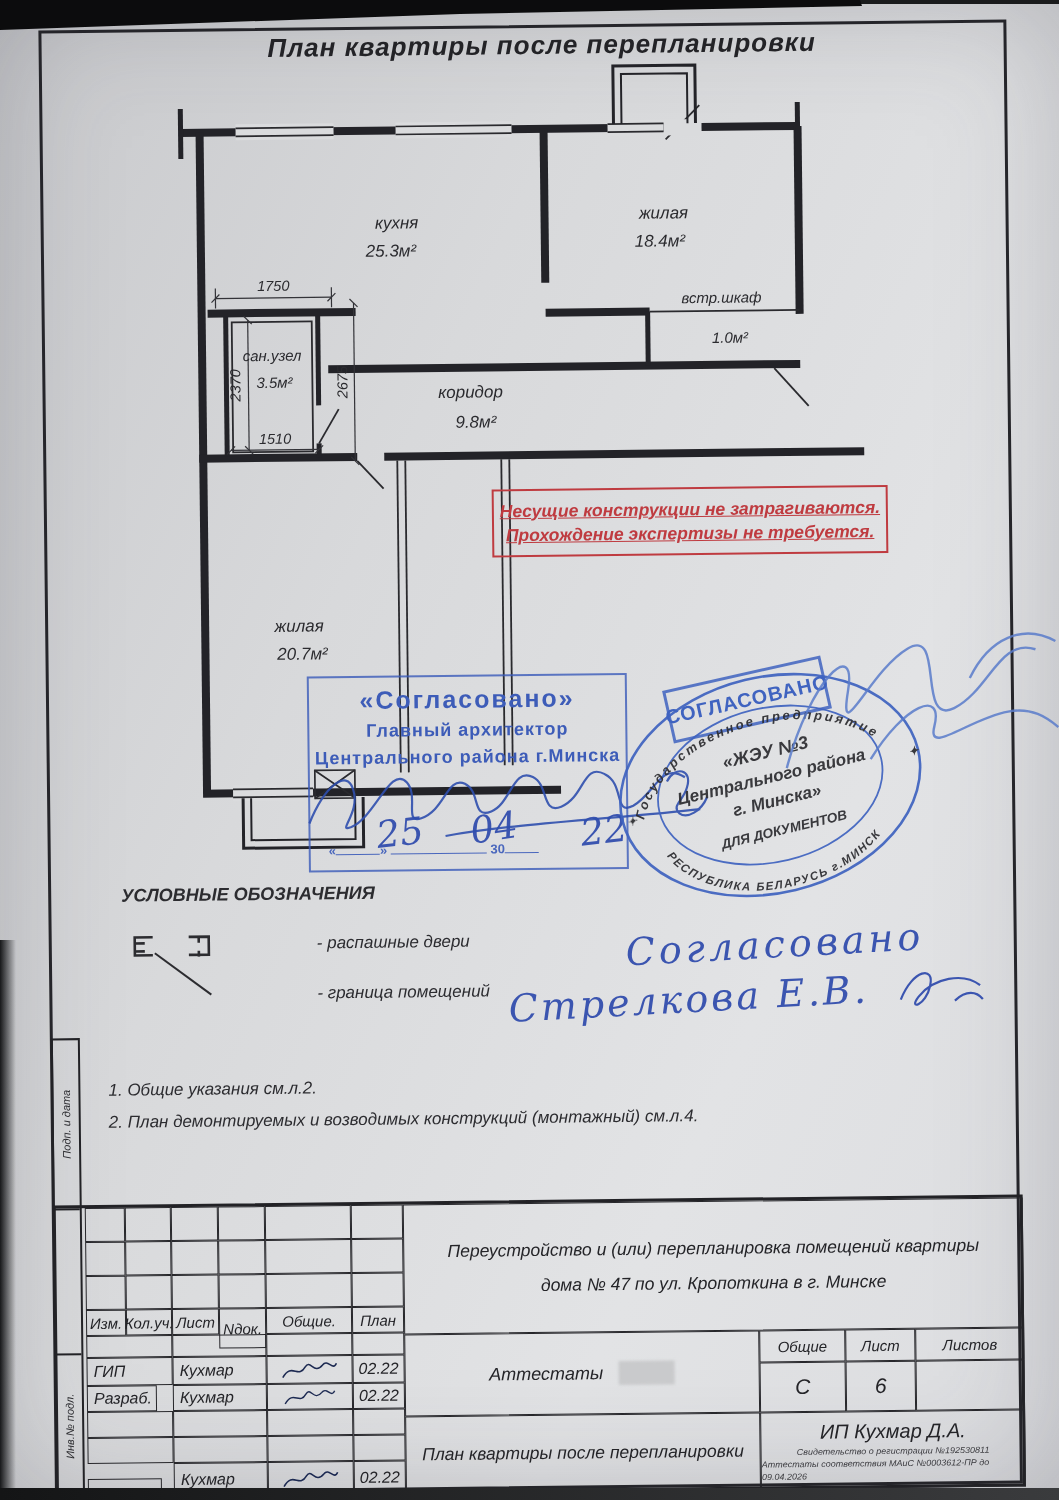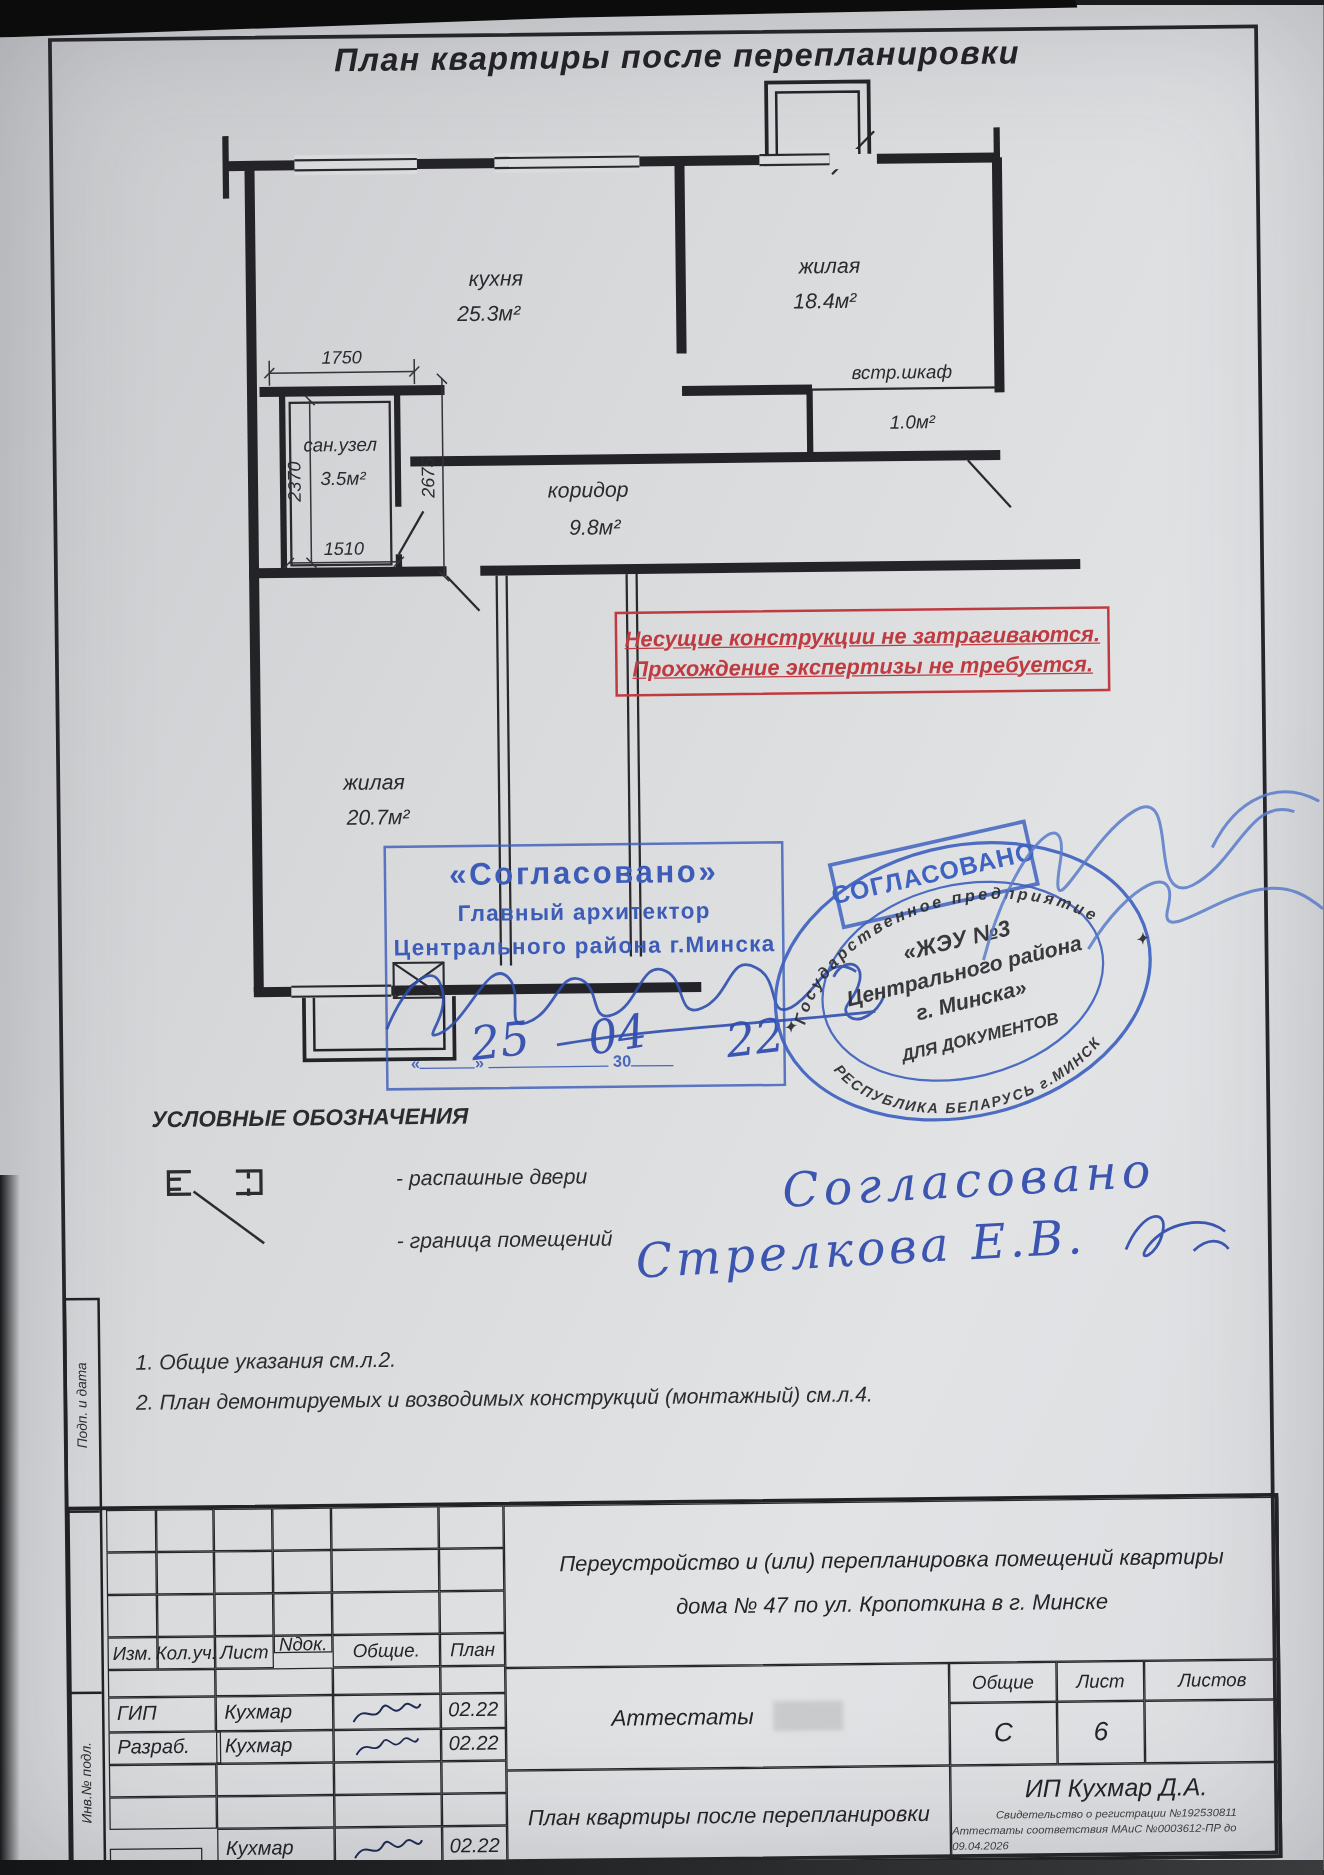--- a/index.html
+++ b/index.html
@@ -296,39 +296,39 @@
       <div class="tb-cell" style="left:29px;top:68px;width:40px;height:34px"></div>
       <div class="tb-cell" style="left:69px;top:68px;width:46px;height:34px"></div>
       <div class="tb-cell" style="left:115px;top:68px;width:47px;height:34px"></div>
       <div class="tb-cell" style="left:162px;top:68px;width:47px;height:34px"></div>
       <div class="tb-cell" style="left:209px;top:68px;width:86px;height:34px"></div>
       <div class="tb-cell" style="left:295px;top:68px;width:52px;height:34px"></div>
 
       <div class="tb-cell hdr" style="left:29px;top:102px;width:40px;height:26px">Изм.</div>
       <div class="tb-cell hdr" style="left:69px;top:102px;width:46px;height:26px">Кол.уч.</div>
       <div class="tb-cell hdr" style="left:115px;top:102px;width:47px;height:26px">Лист</div>
-      <div class="tb-cell hdr" style="left:162px;top:102px;width:47px;height:14px">Nдок.</div>
+      <div class="tb-cell hdr" style="left:162px;top:102px;width:47px;height:40px">Nдок.</div>
       <div class="tb-cell hdr" style="left:209px;top:102px;width:86px;height:26px">Общие.</div>
       <div class="tb-cell hdr" style="left:295px;top:102px;width:52px;height:26px">План</div>
 
       <div class="tb-cell" style="left:29px;top:128px;width:86px;height:22px"></div>
       <div class="tb-cell" style="left:115px;top:128px;width:94px;height:22px"></div>
       <div class="tb-cell" style="left:209px;top:128px;width:86px;height:22px"></div>
       <div class="tb-cell" style="left:295px;top:128px;width:52px;height:22px"></div>
 
       <div class="tb-cell val lft" style="left:29px;top:150px;width:86px;height:28px">ГИП</div>
       <div class="tb-cell val lft" style="left:115px;top:150px;width:94px;height:28px">Кухмар</div>
       <div class="tb-cell" style="left:209px;top:150px;width:86px;height:28px">
         <svg width="70" height="26" viewBox="0 0 70 30">
             <path d="M4,24 C14,6 22,26 30,12 C36,2 40,22 50,10 C56,2 62,18 66,8" stroke="#1d2a52" stroke-width="1.8" fill="none"></path>
           </svg>
       </div>
       <div class="tb-cell val" style="left:295px;top:150px;width:52px;height:28px">02.22</div>
 
-      <div class="tb-cell val lft" style="left:29px;top:178px;width:90px;height:26px">Разраб.</div>
+      <div class="tb-cell val lft" style="left:29px;top:178px;width:70px;height:26px">Разраб.</div>
       <div class="tb-cell val lft" style="left:115px;top:178px;width:94px;height:26px">Кухмар</div>
       <div class="tb-cell" style="left:209px;top:178px;width:86px;height:26px">
         <svg width="70" height="24" viewBox="0 0 70 30">
             <path d="M4,24 C14,6 22,26 30,12 C36,2 40,22 50,10 C56,2 62,18 66,8" stroke="#1d2a52" stroke-width="1.8" fill="none"></path>
           </svg>
       </div>
       <div class="tb-cell val" style="left:295px;top:178px;width:52px;height:26px">02.22</div>
 
       <div class="tb-cell" style="left:29px;top:204px;width:86px;height:26px"></div>
       <div class="tb-cell" style="left:115px;top:204px;width:94px;height:26px"></div>

